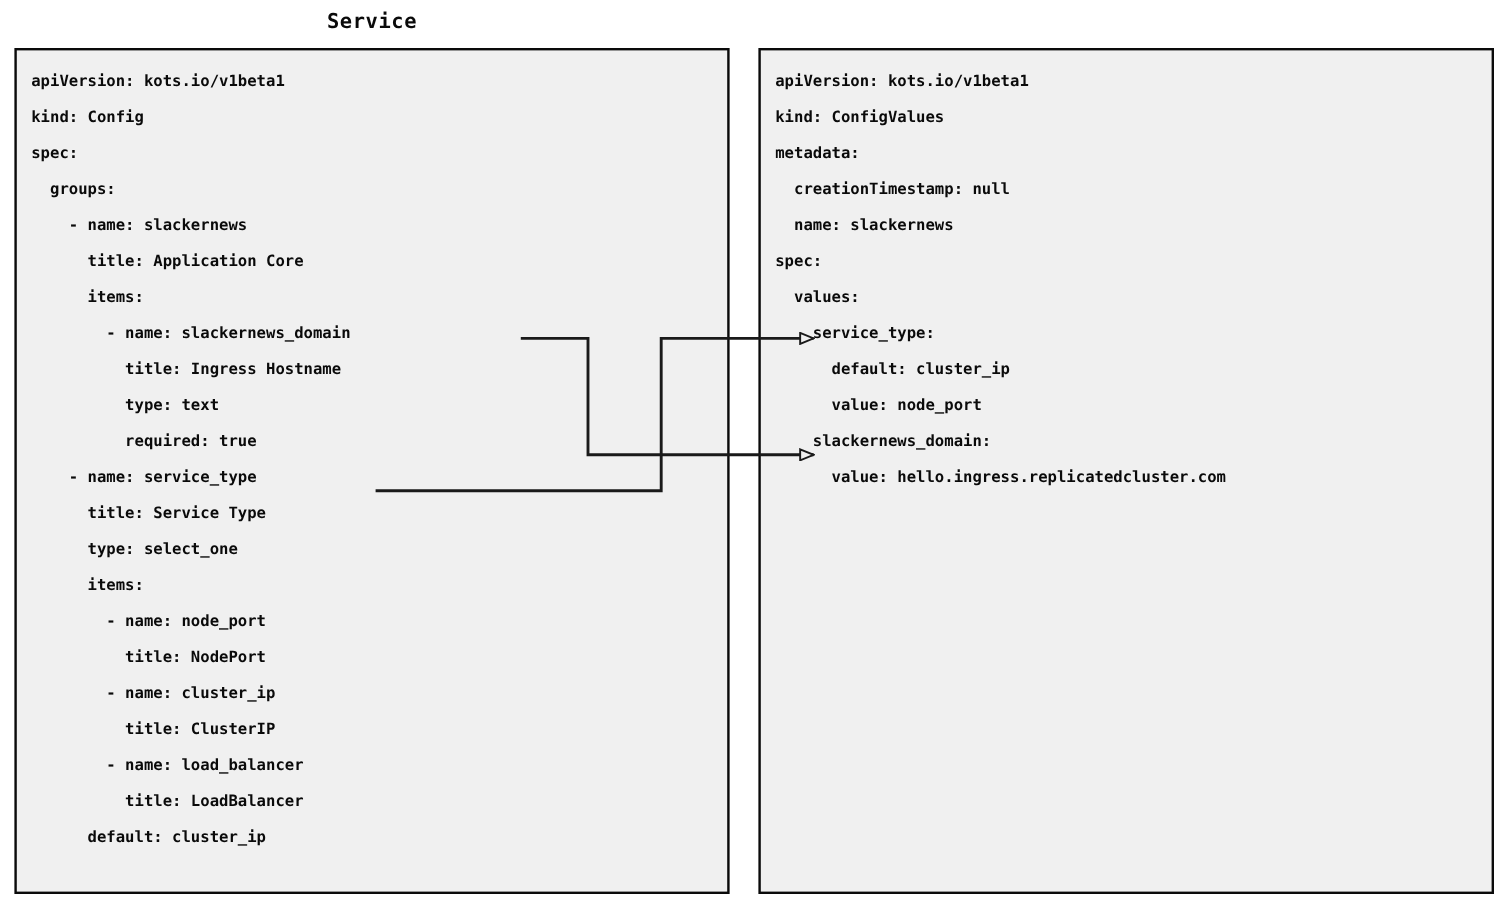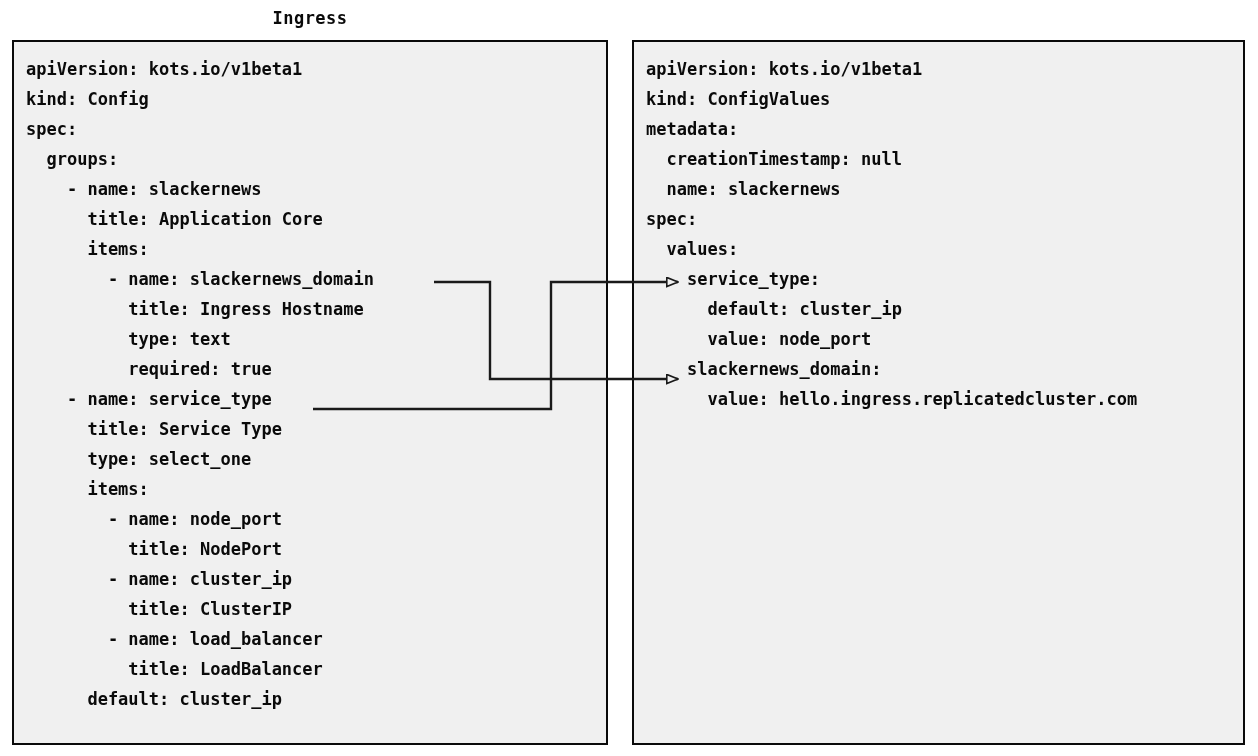--- a/index.html
+++ b/index.html
@@ -59,21 +59,21 @@
   }
 
   .yaml {
     position: absolute;
     left: 0;
     top: 0;
     right: 0;
     padding: 12px 0 0 0;
     font-family: "DejaVu Sans Mono", "Liberation Mono", monospace;
     font-weight: bold;
-    font-size: 17px;
+    font-size: 13px;
     line-height: 30px;
     color: #0a0a0a;
     white-space: pre;
   }
 
   .yaml .line {
     height: 30px;
     white-space: pre;
     padding-left: 12px;
   }
@@ -86,21 +86,21 @@
     width: 1258px;
     height: 756px;
     pointer-events: none;
   }
 </style>
 </head>
 <body style="background: rgb(255, 255, 255);">
 
 <div id="canvas">
 
-  <div class="panel-title" id="title-config" style="color: rgb(10, 10, 10);">Ingress</div>
+  <div class="panel-title" id="title-config" style="color: rgb(10, 10, 10);">Service</div>
 
 
   <div class="panel" id="panel-config" style="background: rgb(240, 240, 240); border-color: rgb(10, 10, 10);">
     <div class="yaml" id="yaml-config" style="color: rgb(10, 10, 10);"><div class="line">apiVersion: kots.io/v1beta1</div><div class="line">kind: Config</div><div class="line">spec:</div><div class="line">  groups:</div><div class="line">    - name: slackernews</div><div class="line">      title: Application Core</div><div class="line">      items:</div><div class="line">        - name: slackernews_domain</div><div class="line">          title: Ingress Hostname</div><div class="line">          type: text</div><div class="line">          required: true</div><div class="line">    - name: service_type</div><div class="line">      title: Service Type</div><div class="line">      type: select_one</div><div class="line">      items:</div><div class="line">        - name: node_port</div><div class="line">          title: NodePort</div><div class="line">        - name: cluster_ip</div><div class="line">          title: ClusterIP</div><div class="line">        - name: load_balancer</div><div class="line">          title: LoadBalancer</div><div class="line">      default: cluster_ip</div></div>
   </div>
 
   <div class="panel" id="panel-values" style="background: rgb(240, 240, 240); border-color: rgb(10, 10, 10);">
     <div class="yaml" id="yaml-values" style="color: rgb(10, 10, 10);"><div class="line">apiVersion: kots.io/v1beta1</div><div class="line">kind: ConfigValues</div><div class="line">metadata:</div><div class="line">  creationTimestamp: null</div><div class="line">  name: slackernews</div><div class="line">spec:</div><div class="line">  values:</div><div class="line">    service_type:</div><div class="line">      default: cluster_ip</div><div class="line">      value: node_port</div><div class="line">    slackernews_domain:</div><div class="line">      value: hello.ingress.replicatedcluster.com</div></div>
   </div>
 

